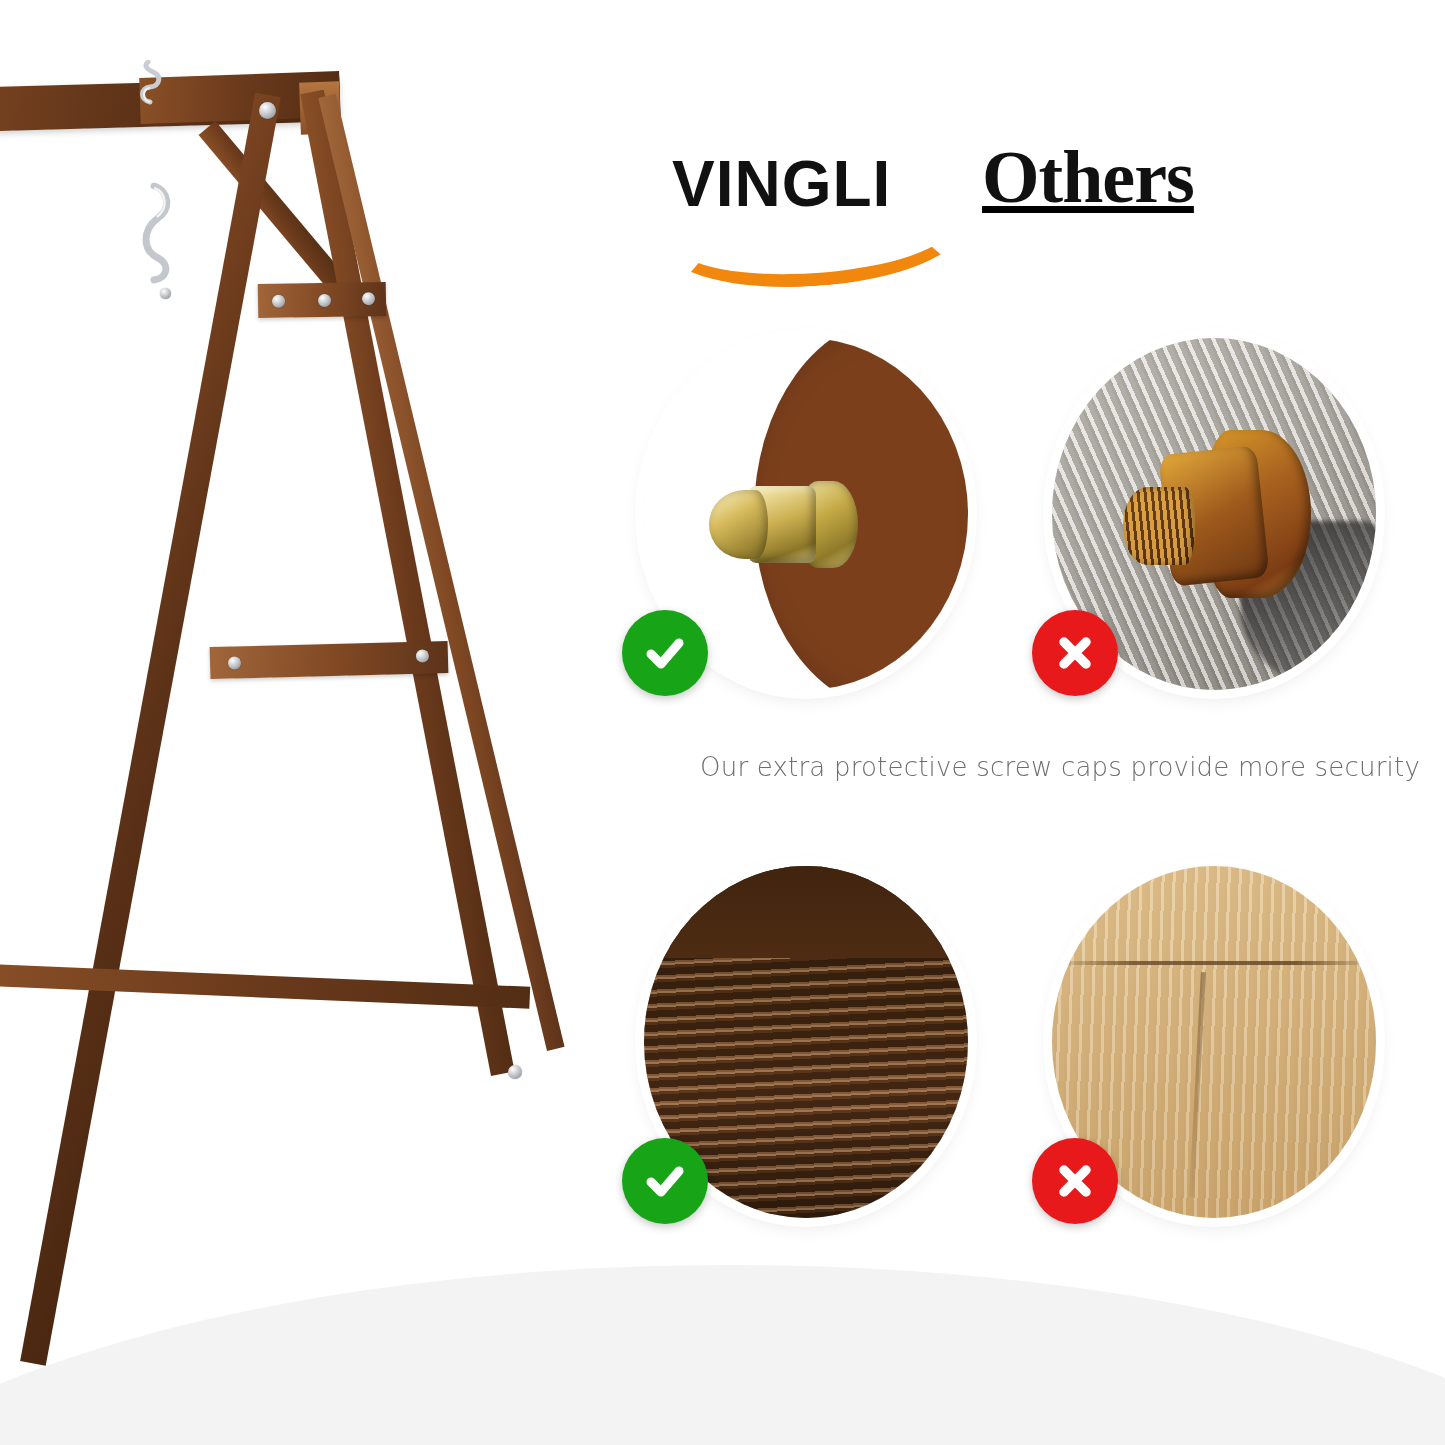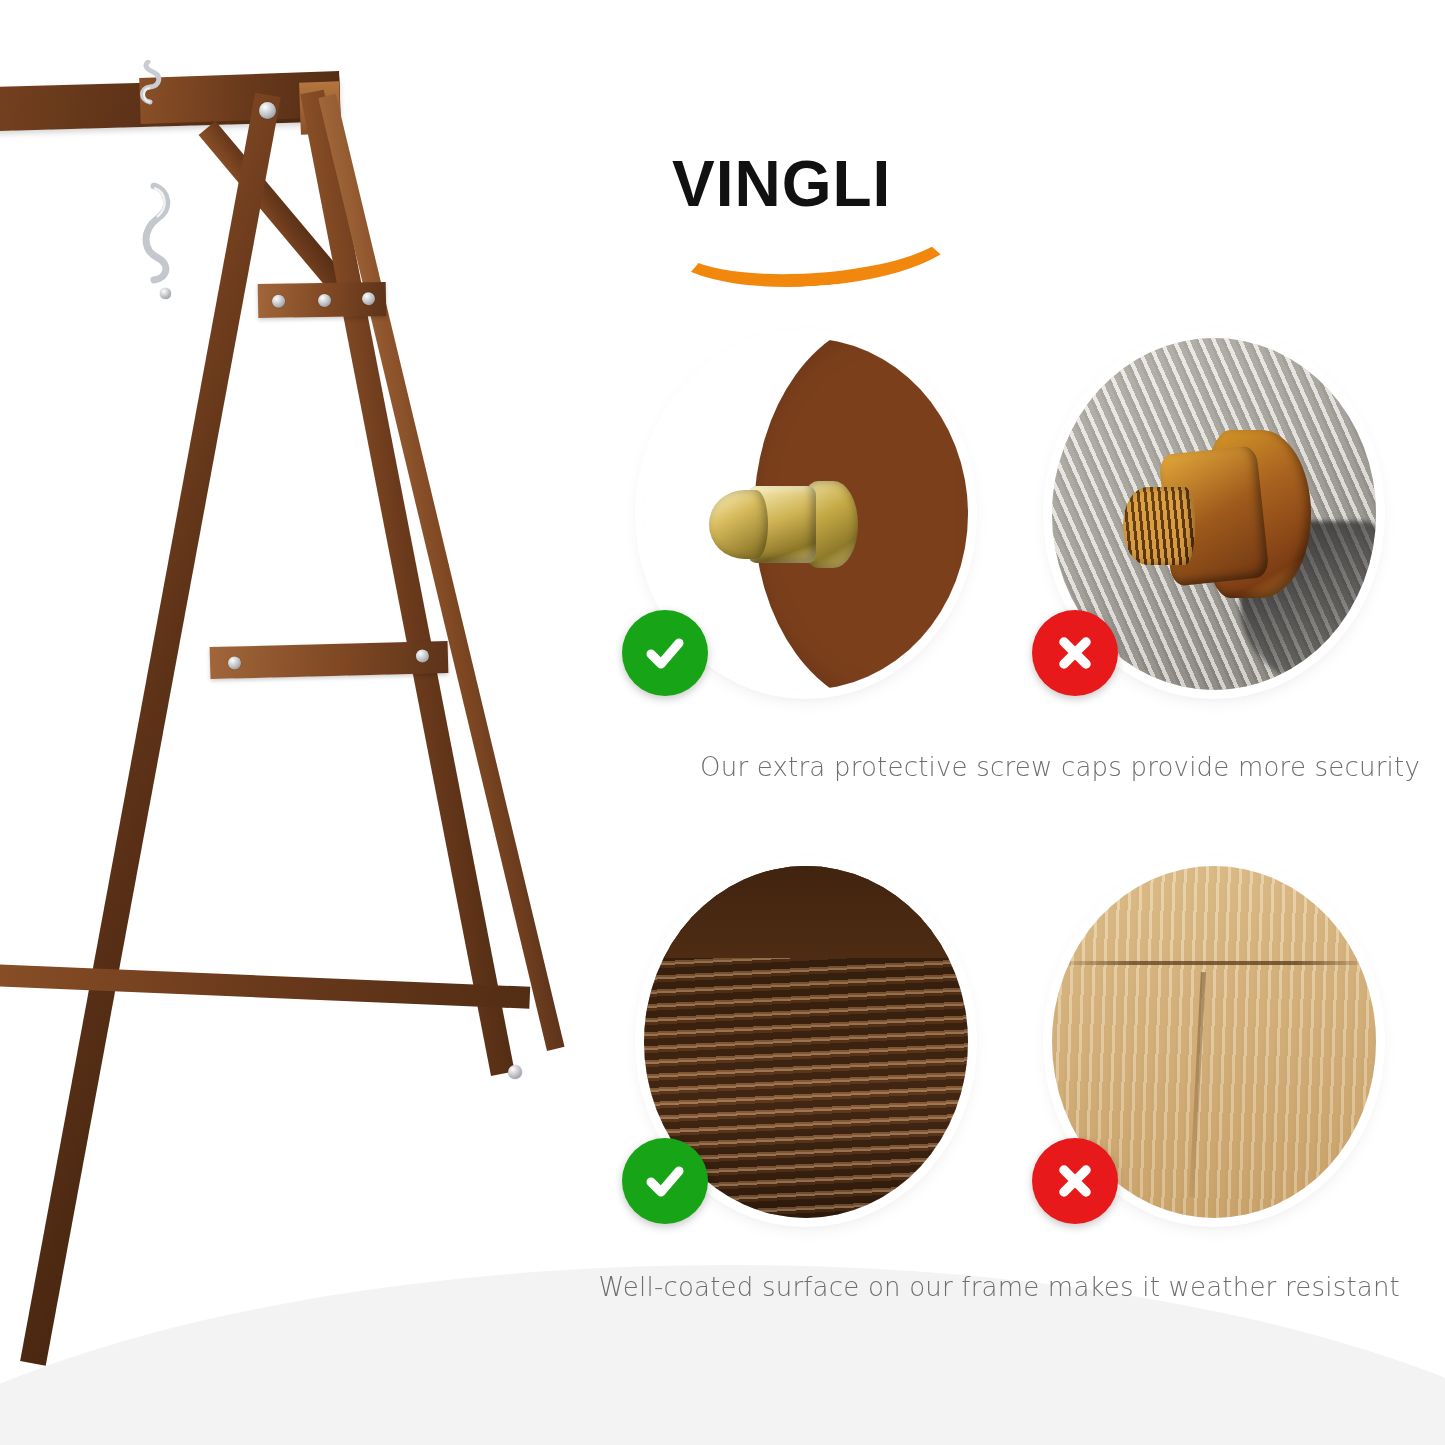--- a/index.html
+++ b/index.html
@@ -308,20 +308,21 @@
       </svg>
     </div>
   </div>
 
   <div id="logo">
     <div id="logo-wrap">
       <div id="brand-block">
         <div id="brand-swoosh"></div>
         <div id="brand-text">VINGLI</div>
       </div>
+      <div id="others-text">Others</div>
     </div>
   </div>
 
   <div class="compare-row" id="row-1">
     <div class="circle-pair">
 
       <div class="circ circ-left">
         <div class="photo-screwcap">
           <div class="sc-board"></div>
           <div class="sc-cap">
@@ -380,15 +381,14 @@
         </svg>
       </div>
       <div class="badge badge-no b-right b-y">
         <svg width="48" height="48" viewBox="0 0 48 48">
           <path d="M13 13 L35 35 M35 13 L13 35" fill="none" stroke="#ffffff" stroke-width="9.5" stroke-linecap="round"></path>
         </svg>
       </div>
 
     </div>
   </div>
-  <div class="caption" id="cap-2">Well-coated surface on our frame makes it weather resistant</div>
 
 </div>
 
 </body></html>

